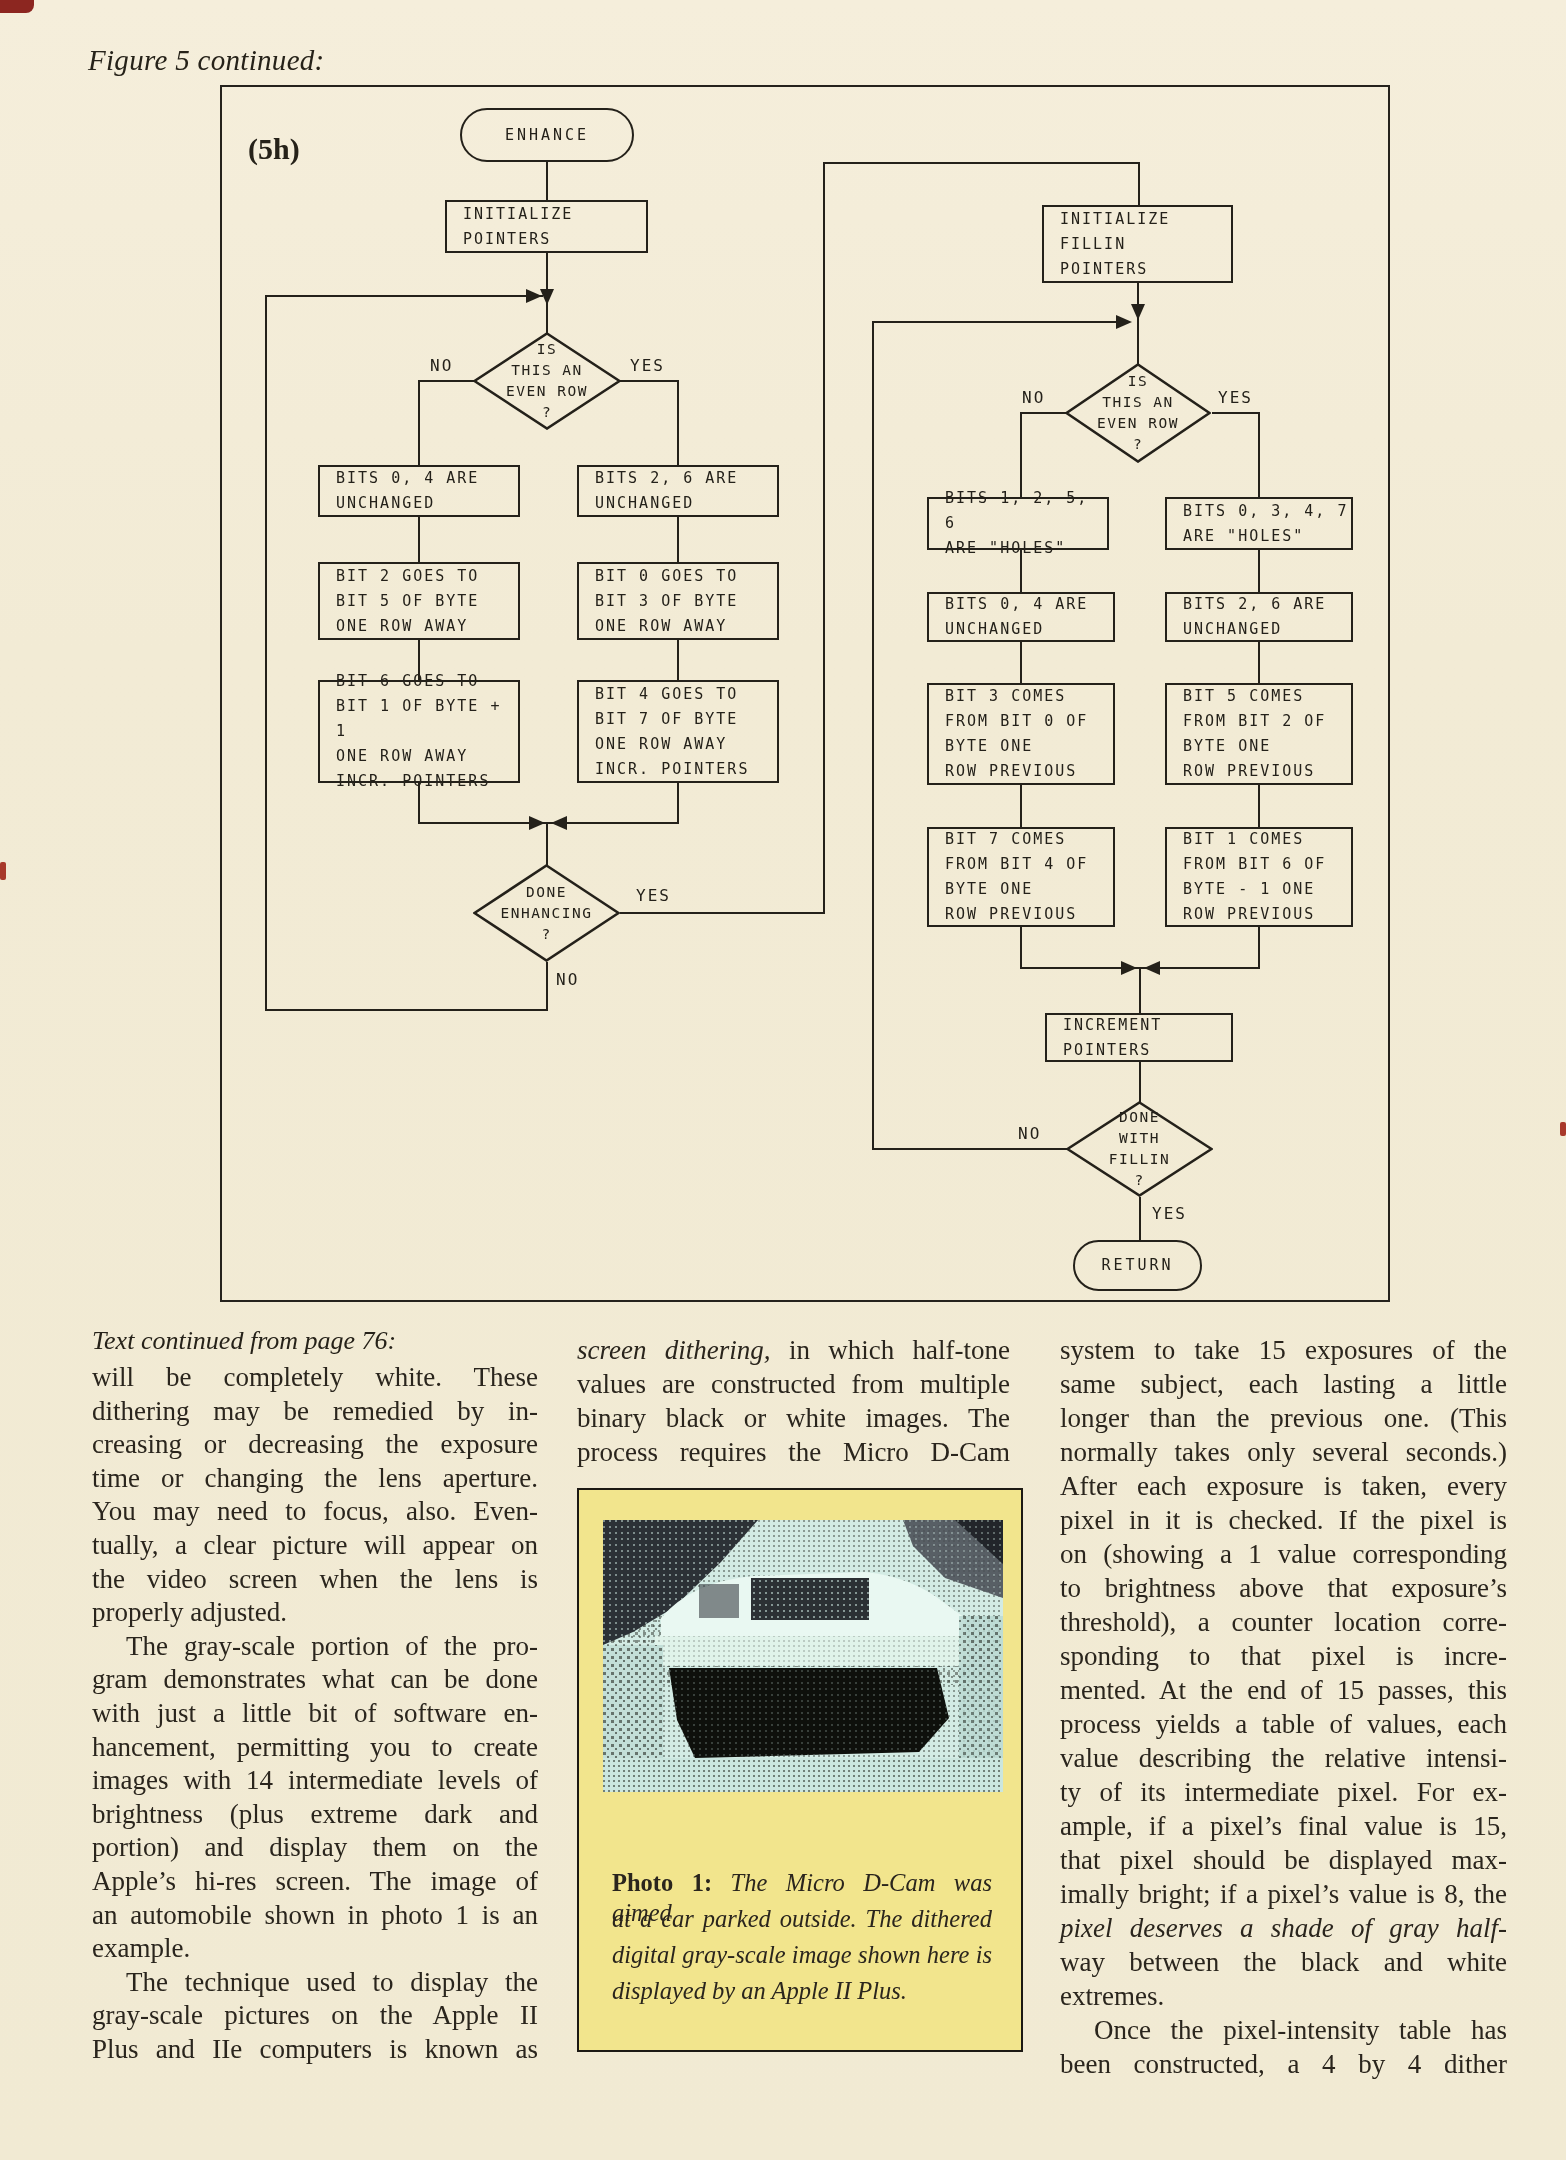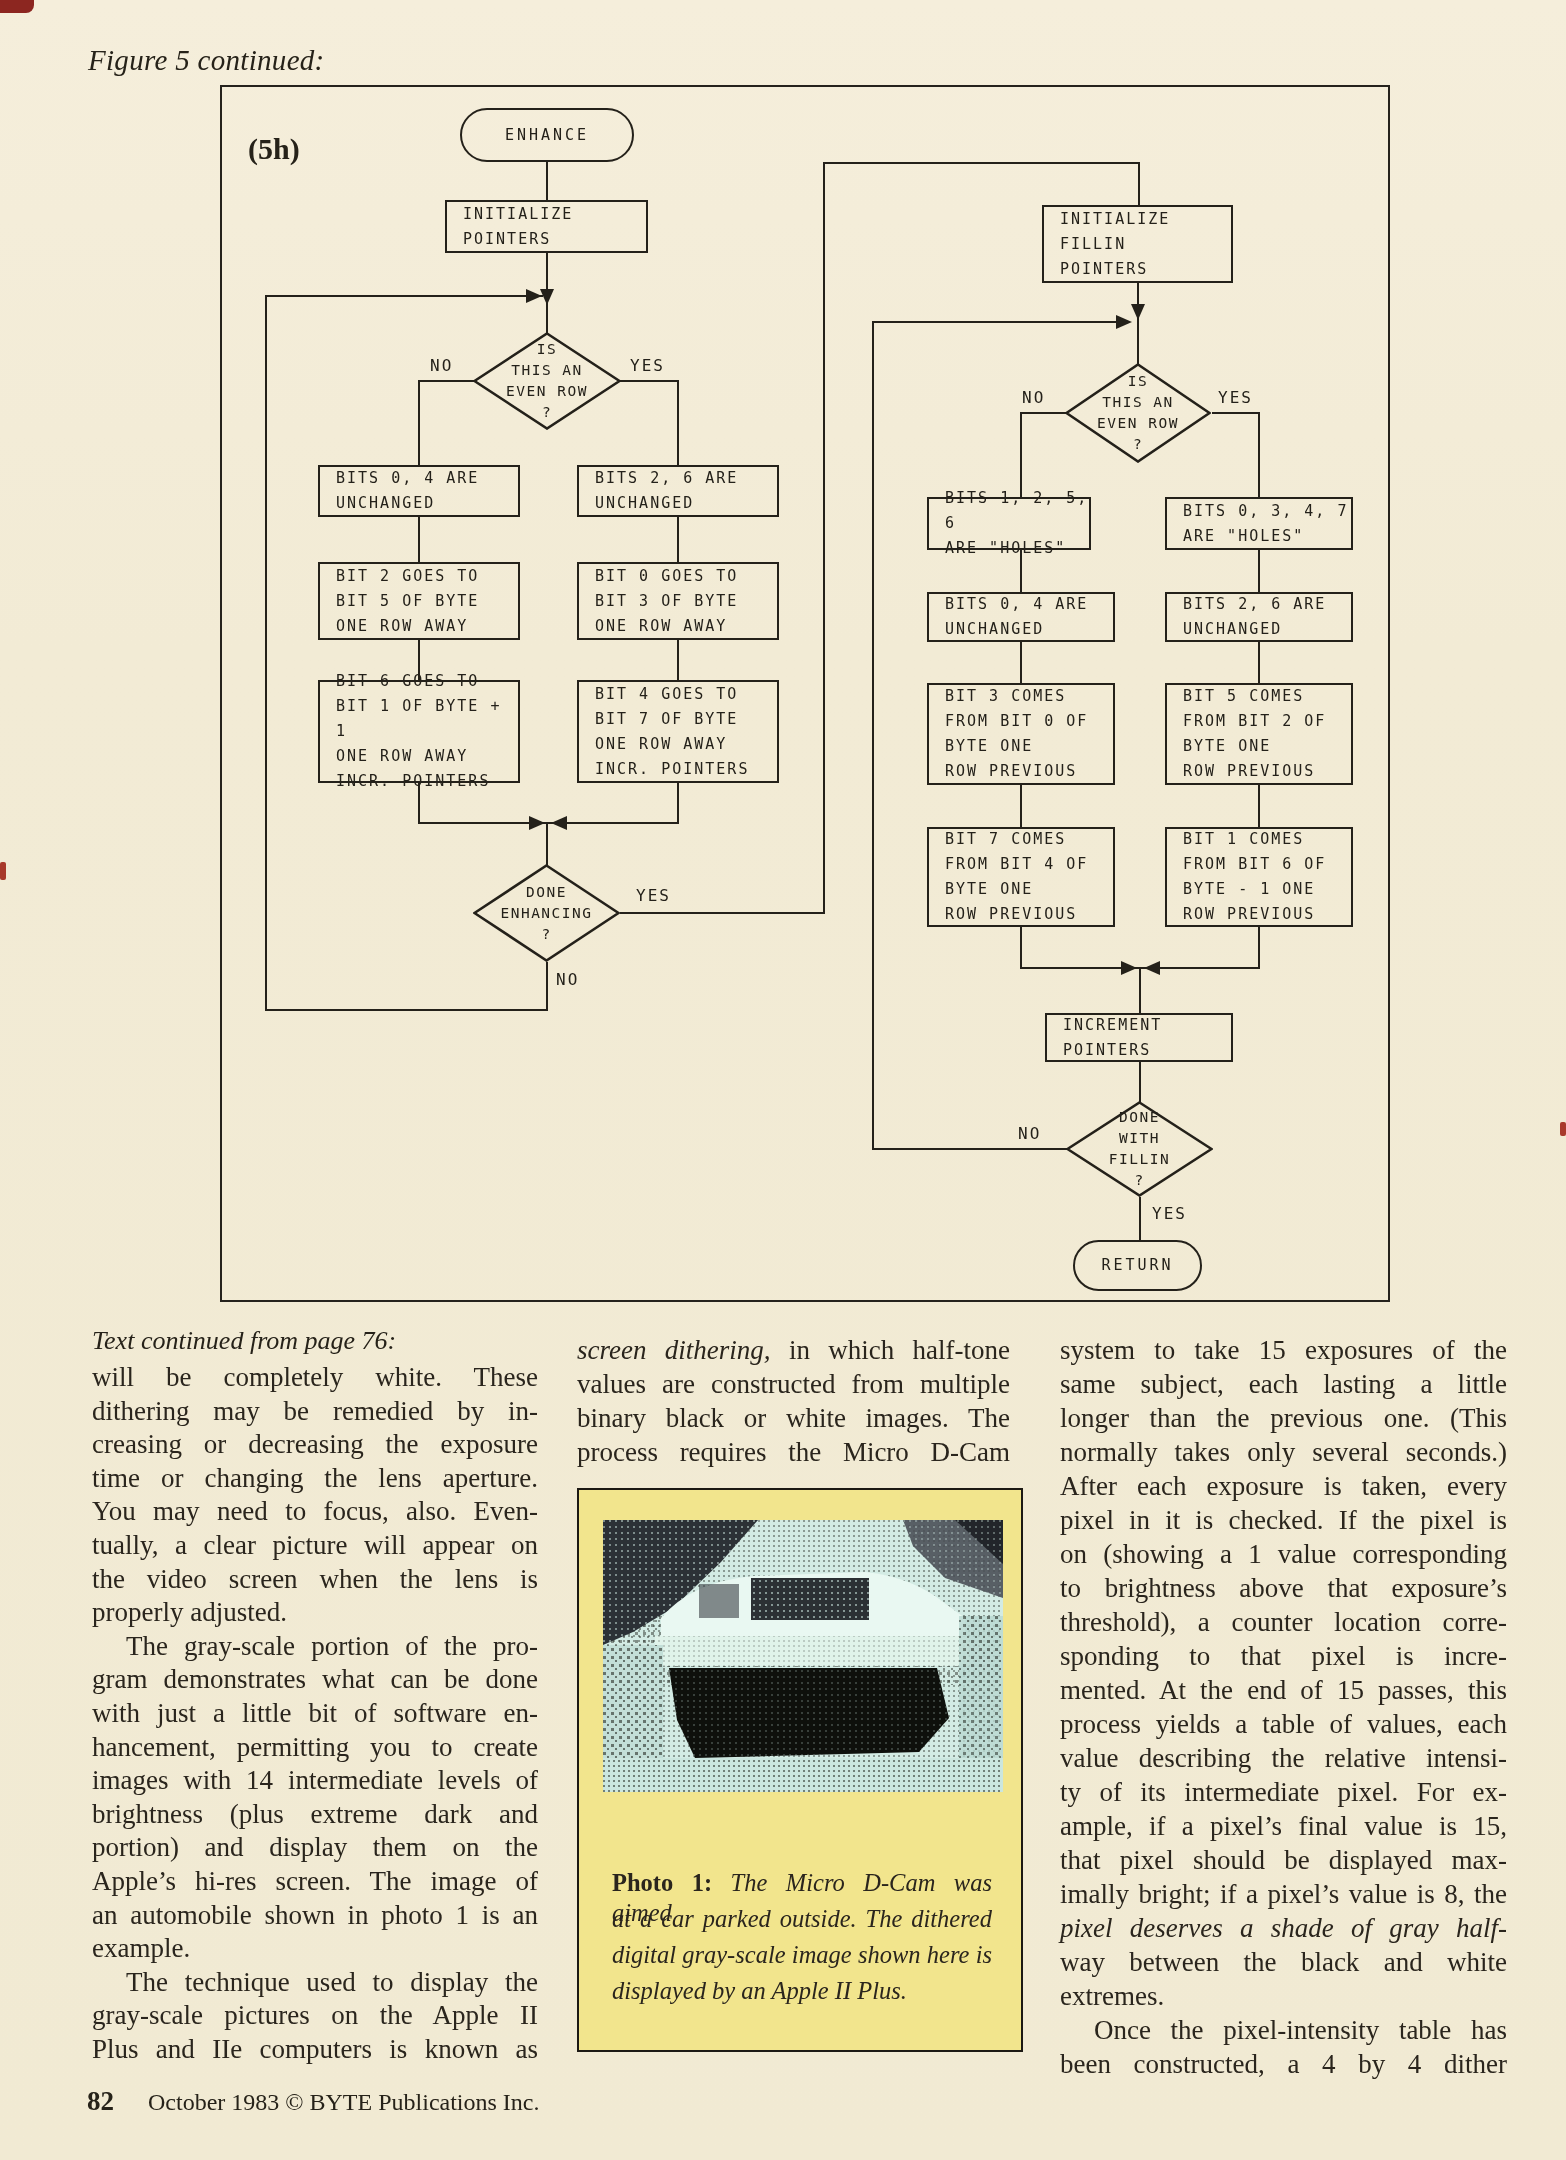--- a/index.html
+++ b/index.html
@@ -149,21 +149,21 @@
 ?</div></div>
       <div class="abs node process" style="left: 1042px; top: 205px; width: 191px; height: 78px;">INITIALIZE
 FILLIN
 POINTERS</div>
       <div class="abs node decision" style="left: 1065px; top: 363px; width: 146px; height: 100px;"><svg width="146" height="100">
           <polygon points="73,1.5 144.5,50 73,98.5 1.5,50" fill="none" stroke="#24211a" stroke-width="2.6"></polygon>
         </svg><div class="dlab">IS
 THIS AN
 EVEN ROW
 ?</div></div>
-      <div class="abs node process" style="left: 927px; top: 497px; width: 164px; height: 53px;">BITS 1, 2, 5, 6
+      <div class="abs node process" style="left: 927px; top: 497px; width: 182px; height: 53px;">BITS 1, 2, 5, 6
 ARE "HOLES"</div>
       <div class="abs node process" style="left: 1165px; top: 497px; width: 188px; height: 53px;">BITS 0, 3, 4, 7
 ARE "HOLES"</div>
       <div class="abs node process" style="left: 927px; top: 592px; width: 188px; height: 50px;">BITS 0, 4 ARE
 UNCHANGED</div>
       <div class="abs node process" style="left: 1165px; top: 592px; width: 188px; height: 50px;">BITS 2, 6 ARE
 UNCHANGED</div>
       <div class="abs node process" style="left: 927px; top: 683px; width: 188px; height: 102px;">BIT 3 COMES
 FROM BIT 0 OF
 BYTE ONE
@@ -293,17 +293,14 @@
       <rect x="0" y="125" width="60" height="113" fill="url(#pd2)" opacity="0.55"></rect>
     </svg>
   </div>
   <div id="photo-caption" class="abs">
       <div class="cl j" style="left: 0px; top: 0px; width: 380px; position: absolute;"><span class="bd">Photo 1: </span><span class="it">The Micro D-Cam was aimed</span></div>
       <div class="cl j" style="left: 0px; top: 36px; width: 380px; position: absolute;"><span class="it">at a car parked outside. The dithered</span></div>
       <div class="cl j" style="left: 0px; top: 72px; width: 380px; position: absolute;"><span class="it">digital gray-scale image shown here is</span></div>
       <div class="cl" style="left: 0px; top: 108px; width: 380px; position: absolute;"><span class="it">displayed by an Apple II Plus.</span></div>
     </div>
 
-  <div id="footer" class="abs">
-    <span class="pn">82</span><span>October 1983 © BYTE Publications Inc.</span>
-  </div>
 
 </div>
 
 </body></html>

